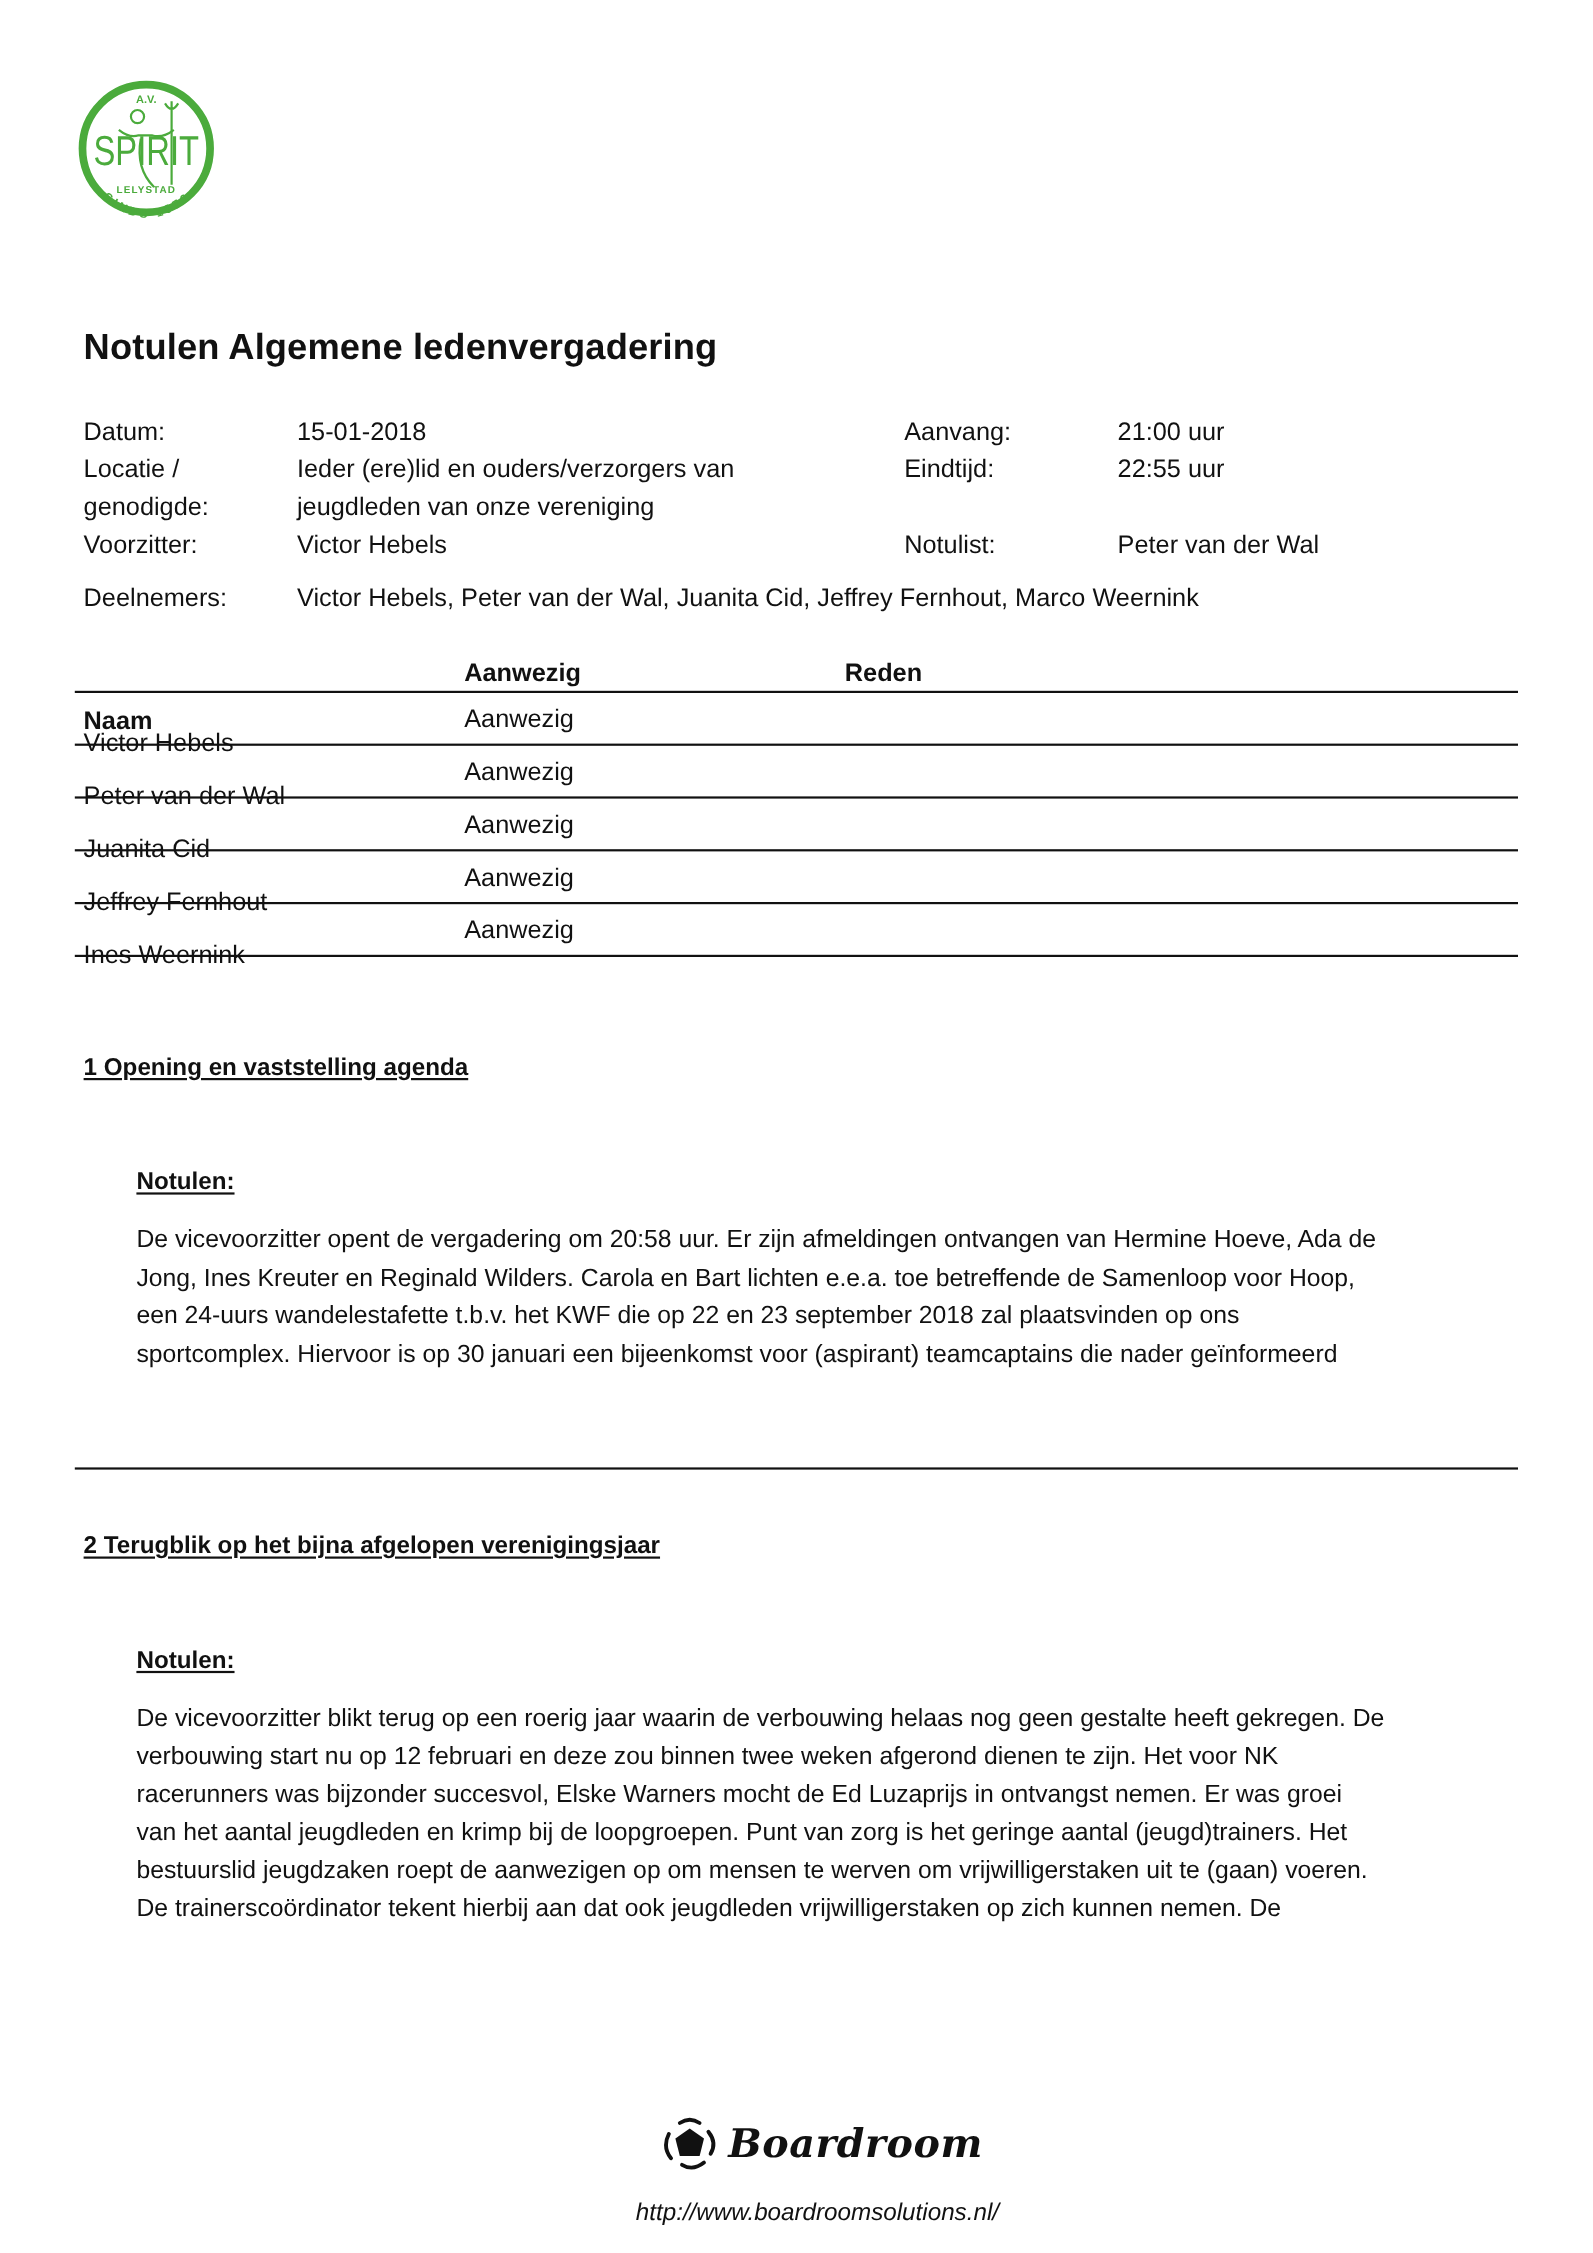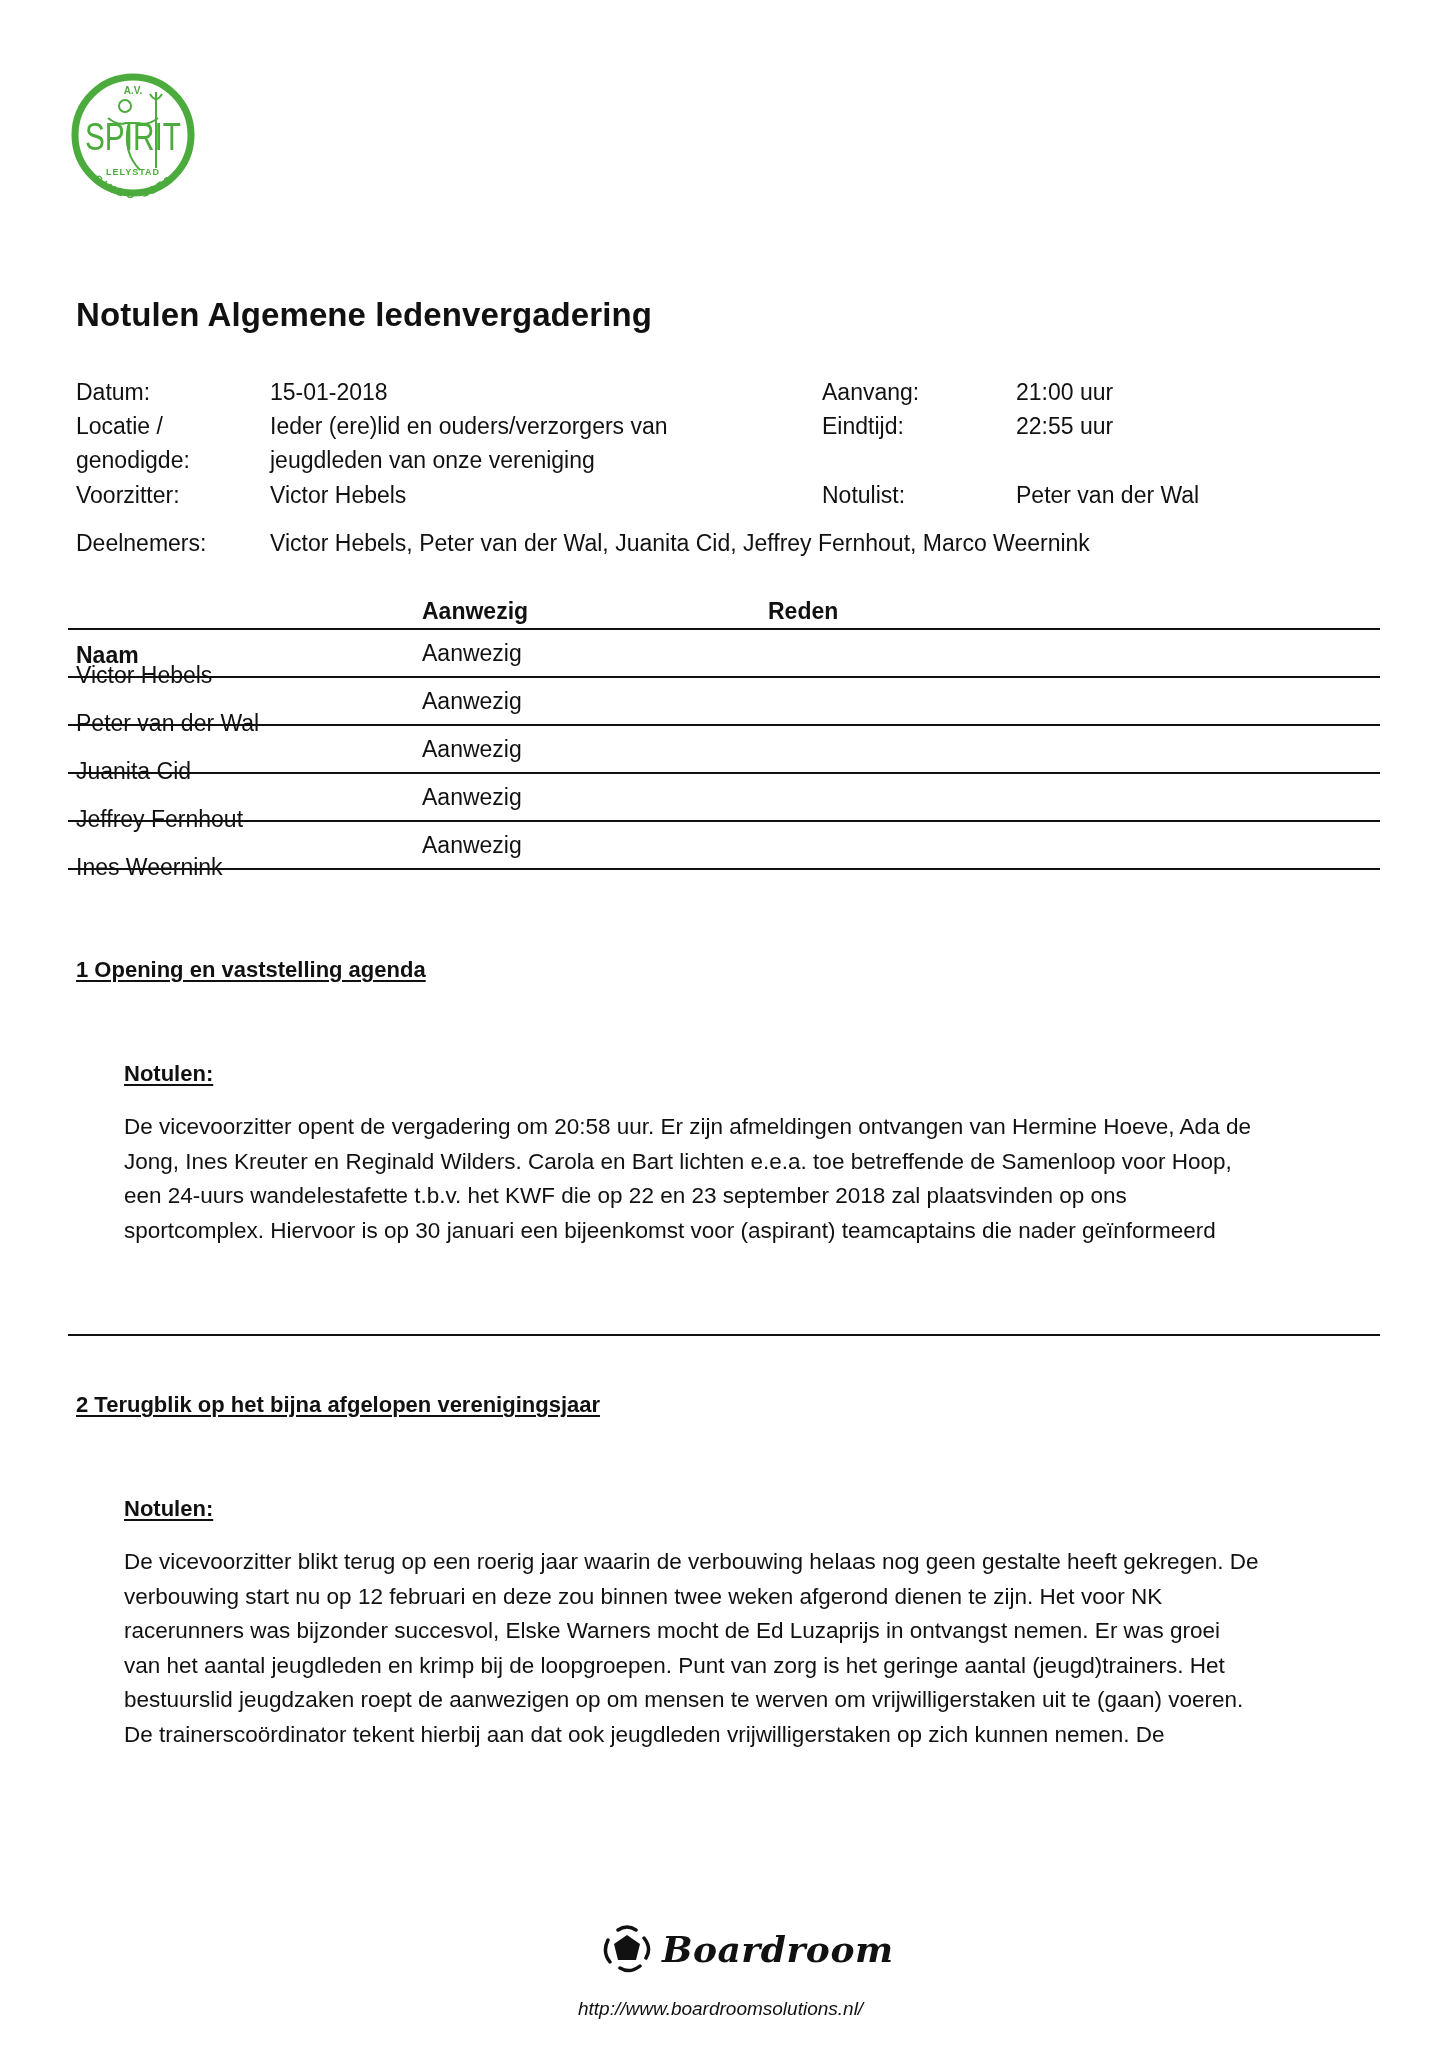--- a/index.html
+++ b/index.html
@@ -21,21 +21,21 @@
     .c1 { width: 346px; margin-top: 44px; }
     .c2 { width: 346px; }
     .c3 { flex: 1; }
     .thead > div { line-height: 34px; }
     .section-title { left: 76px; font-size: 22px; font-weight: bold; text-decoration: underline; text-underline-offset: 3px; }
     .notulen-label { left: 124px; font-size: 22px; font-weight: bold; text-decoration: underline; text-underline-offset: 3px; }
     .para { left: 124px; width: 1240px; font-size: 22.5px; line-height: 34.5px; margin: 0; }
     .divider { left: 68px; width: 1312px; height: 0; border-top: 2px solid #111; }
     .footer-logo { left: 600px; top: 1922px; display: flex; align-items: center; gap: 8px; }
     .footer-brand { font-family: "DejaVu Serif", serif; font-style: italic; font-weight: bold; font-size: 36px; letter-spacing: 0.5px; }
-    .footer-url { left: 578px; top: 1998px; font-size: 19px; font-style: italic; }
+    .footer-url { left: 578px; top: 1998px; font-size: 22px; font-style: italic; }
   </style>
 </head>
 <body>
 
 <div class="abs logo">
   <svg width="130" height="140" viewBox="0 0 130 140">
     <circle cx="65" cy="67" r="58" fill="none" stroke="#4bab3c" stroke-width="7"></circle>
     <text x="65" y="26" text-anchor="middle" font-family="Liberation Sans, sans-serif" font-size="10" font-weight="bold" fill="#4bab3c">A.V.</text>
     <circle cx="57" cy="38" r="6" fill="none" stroke="#4bab3c" stroke-width="2"></circle>
     <path d="M40 50 Q50 58 58 55 L70 55 Q80 58 90 50" fill="none" stroke="#4bab3c" stroke-width="2"></path>

